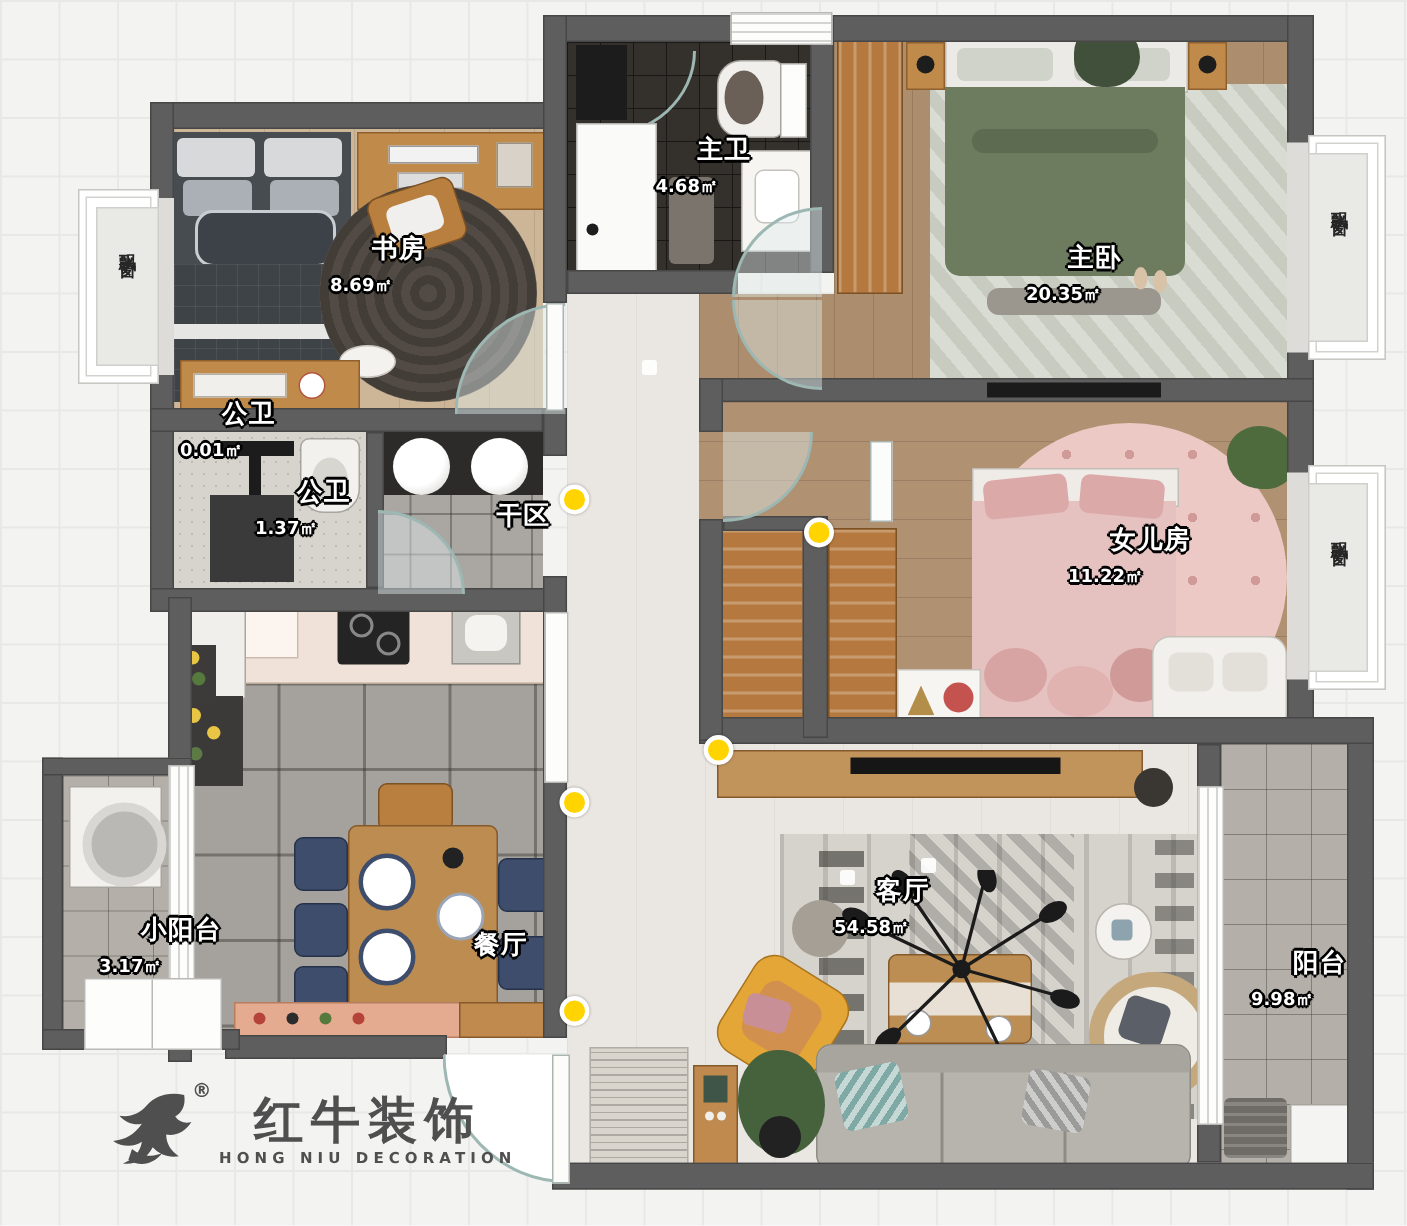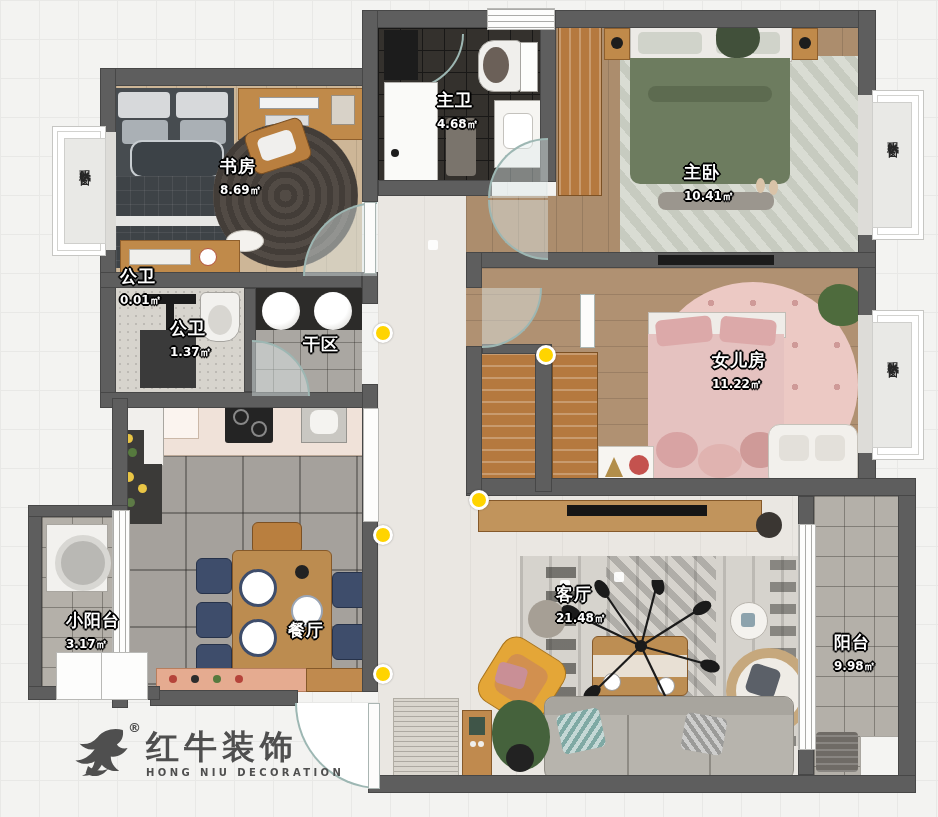--- a/index.html
+++ b/index.html
@@ -26,28 +26,28 @@
   .bay{position:absolute;background:#fff;border:1px solid #c6c6c3;box-shadow:inset 0 0 0 4px #fff,inset 0 0 0 5px #d2d2cf;}
   .baysill{position:absolute;background:#e9e9e6;border:1px solid #cfcfcc;}
   .arc{position:absolute;background:rgba(223,236,234,.45);border:0 solid #9db7b3;}
   .leaf{position:absolute;background:#fcfcfb;border:1px solid #aab5b2;}
   .dot{position:absolute;width:14px;height:14px;border-radius:50%;background:#ffd400;border:3px solid #fff;box-shadow:0 0 2px rgba(0,0,0,.35);}
   .lite{position:absolute;width:10px;height:10px;background:#fff;opacity:.9;border-radius:2px;}
   .furn{position:absolute;}
   
   .rl{position:absolute;line-height:24px;white-space:nowrap;}
   .rn{font-size:17px;font-weight:700;color:#fff;letter-spacing:1px;
-      text-shadow:-2px 0 0 #000,2px 0 0 #000,0 -2px 0 #000,0 2px 0 #000,-1px -1px 0 #000,1px -1px 0 #000,-1px 1px 0 #000,1px 1px 0 #000;}
+      text-shadow:-2px 0 0 #000,2px 0 0 #000,0 -2px 0 #000,0 2px 0 #000,-1px -1px 0 #000,1px -1px 0 #000,-1px 1px 0 #000,1px 1px 0 #000;padding-left:28px;}
   .ra{font-size:12px;font-weight:700;color:#fff;
       text-shadow:-2px 0 0 #000,2px 0 0 #000,0 -2px 0 #000,0 2px 0 #000,-1px -1px 0 #000,1px -1px 0 #000,-1px 1px 0 #000,1px 1px 0 #000;}
   .bwl{position:absolute;writing-mode:vertical-rl;font-size:12px;font-weight:700;color:#262626;letter-spacing:3px;}
   
   #logo{position:absolute;left:70px;top:724px;display:flex;align-items:center;gap:10px;}
   #logo .cnwrap{display:flex;flex-direction:column;}
-  #logo .cn{font-size:33px;font-weight:700;color:#4f4f4f;letter-spacing:5px;line-height:34px;}
+  #logo .cn{font-size:33px;font-weight:700;color:#4f4f4f;letter-spacing:5px;line-height:34px;text-align:center;}
   #logo .en{font-size:10px;font-weight:700;color:#4f4f4f;letter-spacing:3.4px;margin-top:3px;}
   #logo .reg{position:absolute;left:58px;top:-4px;font-size:13px;color:#4f4f4f;font-weight:700;}
 </style>
 </head>
 <body>
 
 <div id="canvas">
 
   <div class="fl-wood-l" style="left:116px;top:86px;width:246px;height:188px"></div>
   <div class="fl-dark" style="left:378px;top:28px;width:162px;height:154px"></div>
@@ -338,21 +338,21 @@
   <div class="rl" style="left:220px;top:154px">
     <div class="rn">书房</div>
     <div class="ra">8.69㎡</div>
   </div>
   <div class="rl" style="left:437px;top:88px">
     <div class="rn">主卫</div>
     <div class="ra">4.68㎡</div>
   </div>
   <div class="rl" style="left:684px;top:160px">
     <div class="rn">主卧</div>
-    <div class="ra">10.41㎡</div>
+    <div class="ra">20.35㎡</div>
   </div>
   <div class="rl" style="left:120px;top:264px">
     <div class="rn">公卫</div>
     <div class="ra">0.01㎡</div>
   </div>
   <div class="rl" style="left:170px;top:316px">
     <div class="rn">公卫</div>
     <div class="ra">1.37㎡</div>
   </div>
   <div class="rl" style="left:303px;top:332px">
@@ -364,21 +364,21 @@
   </div>
   <div class="rl" style="left:66px;top:608px">
     <div class="rn">小阳台</div>
     <div class="ra">3.17㎡</div>
   </div>
   <div class="rl" style="left:288px;top:618px">
     <div class="rn">餐厅</div>
   </div>
   <div class="rl" style="left:556px;top:582px">
     <div class="rn">客厅</div>
-    <div class="ra">21.48㎡</div>
+    <div class="ra">54.58㎡</div>
   </div>
   <div class="rl" style="left:834px;top:630px">
     <div class="rn">阳台</div>
     <div class="ra">9.98㎡</div>
   </div>
 
   <div class="bwl" style="left:76px;top:160px">飘窗</div>
   <div class="bwl" style="left:884px;top:132px">飘窗</div>
   <div class="bwl" style="left:884px;top:352px">飘窗</div>
 

